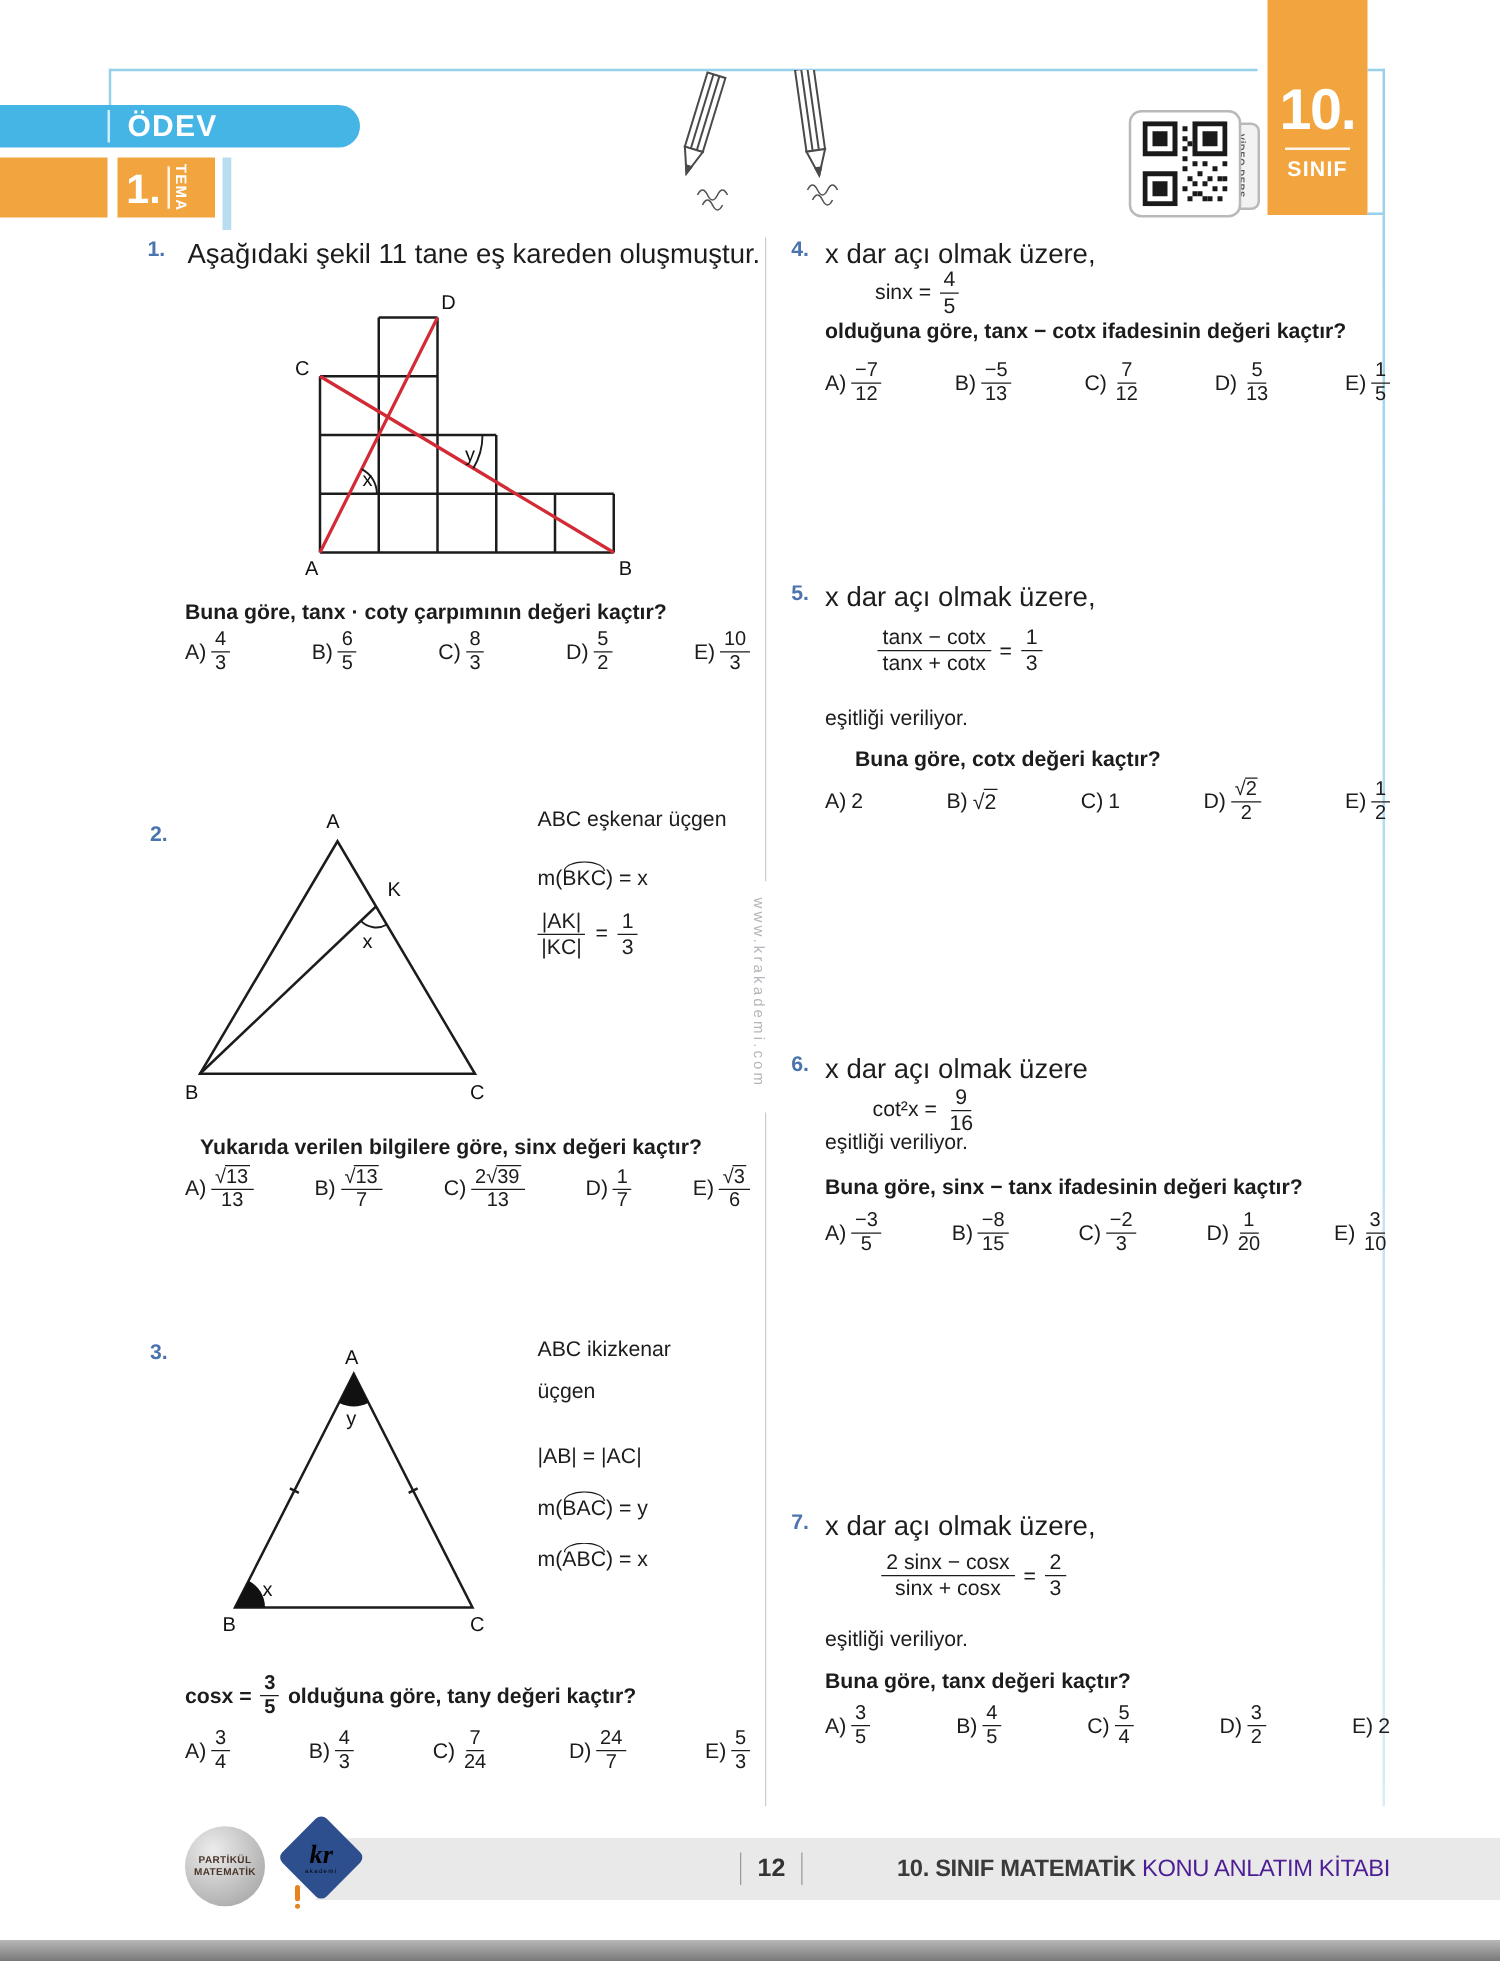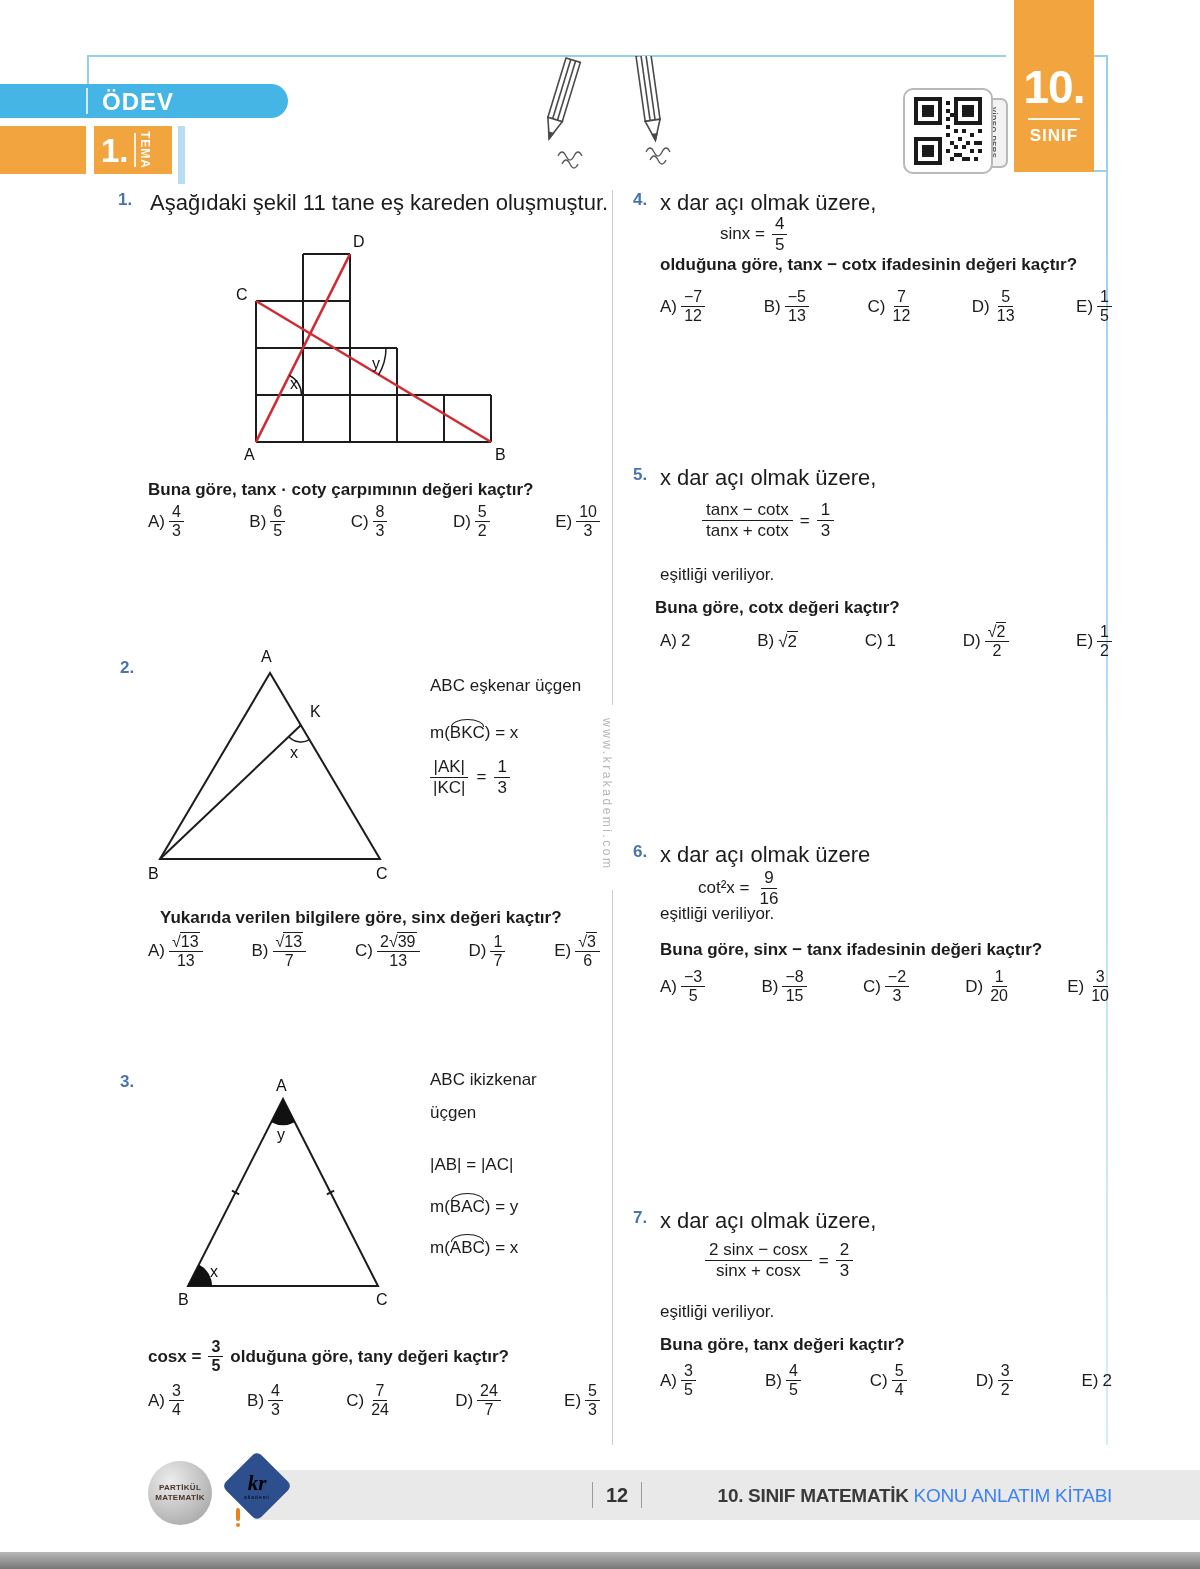--- a/index.html
+++ b/index.html
@@ -70,21 +70,21 @@
   .fig{position:absolute}
   .fig text{font-size:16px;fill:#111;font-family:"Liberation Sans",sans-serif}
 
   
   .footer-bar{position:absolute;left:252px;top:1470px;width:948px;height:50px;background:#e9e9e9;
     clip-path:polygon(0 0,100% 0,100% 100%,0 100%,26px 50%)}
   .page-num{position:absolute;top:1482px;left:592px;font-weight:bold;font-size:20px;color:#333;
     border-left:1.5px solid #9a9a9a;border-right:1.5px solid #9a9a9a;padding:1px 13px;line-height:24px}
   .book-title{position:absolute;top:1485px;right:88px;font-size:19px;white-space:nowrap;letter-spacing:-.3px}
   .book-title .bt-bold{font-weight:bold;color:#3a3a3a}
-  .book-title .bt-rest{color:#3b82f6}
+  .book-title .bt-rest{color:#4c1d95}
   .logo-circle{position:absolute;left:148px;top:1461px;width:64px;height:64px;border-radius:50%;
     background:radial-gradient(circle at 35% 30%,#ececec,#9c9c9c);display:flex;flex-direction:column;
     align-items:center;justify-content:center;text-align:center}
   .logo-circle span{font-size:8px;font-weight:bold;color:#4a3428;line-height:1.2;letter-spacing:.3px}
   .logo-diamond{position:absolute;left:232px;top:1461px;width:50px;height:50px;background:#2e4f8e;
     transform:rotate(45deg);border-radius:6px}
   .logo-diamond-text{position:absolute;left:232px;top:1461px;width:50px;height:50px;display:flex;
     flex-direction:column;align-items:center;justify-content:center;color:#000000}
   .logo-diamond-text .kr{font-family:"Liberation Serif",serif;font-style:italic;font-weight:bold;
     font-size:21px;line-height:1}
@@ -276,21 +276,21 @@
     <line x1="22" y1="214" x2="163" y2="80"></line>
     <path d="M 171.6 94.6 A 17 17 0 0 1 150.7 91.7" stroke-width="1.5"></path>
   </g>
   <text x="123" y="17">A</text>
   <text x="10" y="234">B</text>
   <text x="238" y="234">C</text>
   <text x="172" y="72">K</text>
   <text x="152" y="113">x</text>
 </svg>
 
-<div class="sidenote" style="left:430px;top:676px;width:180px">
+<div class="sidenote" style="left:430px;top:646px;width:180px">
   <div class="line">ABC eşkenar üçgen</div>
   <div class="line" style="margin-top:27px">
     <span>m(</span><span class="oarc">BKC</span><span>) = x</span>
   </div>
   <div class="line" style="margin-top:14px;display:flex;align-items:center;gap:8px">
     <span class="frac" style="font-size:17px">
         <span class="num">|AK|</span>
         <span class="den">|KC|</span>
       </span>
     <span>=</span>
@@ -425,21 +425,21 @@
       <span>E)</span>
       <span class="frac">
         <span class="num">5</span>
         <span class="den">3</span>
       </span>
     </span>
 </div>
 
 <div class="qnum" style="left:633px;top:190px">4.</div>
 <div class="stem" style="left:660px;top:190px">x dar açı olmak üzere,</div>
-<div class="formula" style="left:720px;top:214px">
+<div class="formula" style="left:700px;top:214px">
   <span>sinx =</span>
   <span class="frac" style="font-size:17px">
       <span class="num">4</span>
       <span class="den">5</span>
     </span>
 </div>
 <div class="boldline" style="left:660px;top:255px;width:480px">olduğuna göre, tanx − cotx ifadesinin değeri kaçtır?</div>
 <div class="opts" style="left:660px;top:288px">
   <span class="opt">
       <span>A)</span>
@@ -485,21 +485,21 @@
       <span class="num">tanx − cotx</span>
       <span class="den">tanx + cotx</span>
     </span>
   <span>=</span>
   <span class="bigfrac">
       <span class="num">1</span>
       <span class="den">3</span>
     </span>
 </div>
 <div class="plain" style="left:660px;top:565px">eşitliği veriliyor.</div>
-<div class="boldline" style="left:655px;top:598px">Buna göre, cotx değeri kaçtır?</div>
+<div class="boldline" style="left:684px;top:598px">Buna göre, cotx değeri kaçtır?</div>
 <div class="opts" style="left:660px;top:622px">
   <span class="opt">
       <span>A)</span>
       <span>2</span>
     </span>
   <span class="opt">
       <span>B)</span>
       <span><span class="rt">√</span><span class="rad">2</span></span>
     </span>
   <span class="opt">

